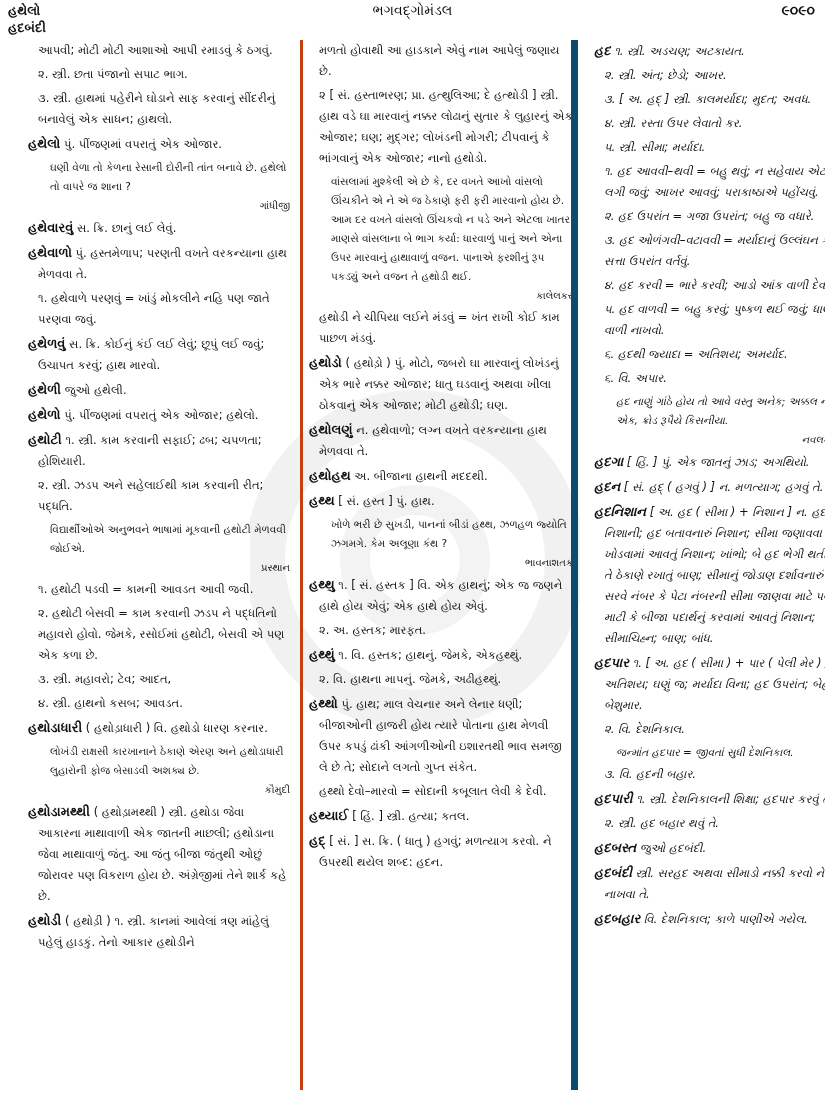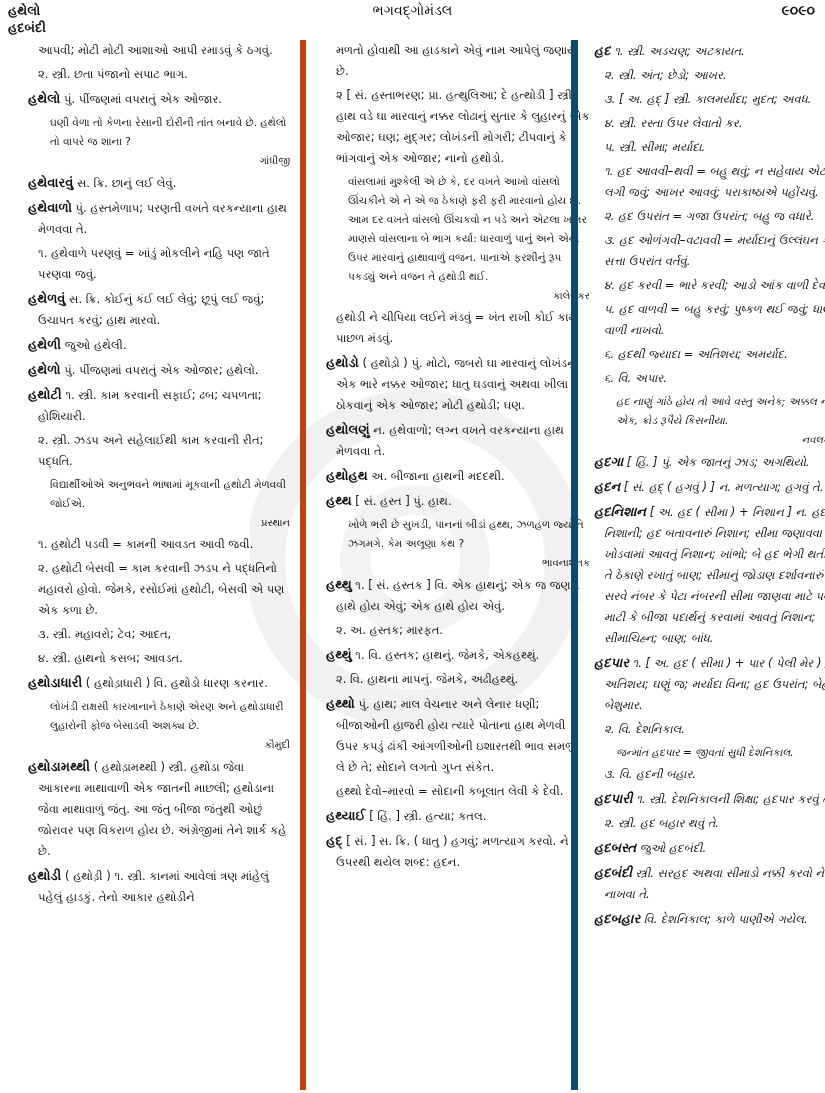--- a/index.html
+++ b/index.html
@@ -11,21 +11,21 @@
     position:absolute; left:250px; top:300px; width:330px; height:520px;
     pointer-events:none;
   }
   .hdr { position:absolute; top:0; left:0; width:825px; height:42px; }
   .hdr-left { position:absolute; left:8px; top:2px; font-weight:bold; font-size:13px; line-height:17px; }
   .hdr-center { position:absolute; left:0; right:0; top:2px; text-align:center; font-weight:normal; font-size:14px; }
   .hdr-right { position:absolute; right:10px; top:2px; font-weight:bold; font-size:14px; }
   .cols { position:absolute; top:40px; left:16px; width:825px; height:1050px; }
   .col { position:absolute; top:0; bottom:0; font-size:11.5px; line-height:21px; }
   .col1 { left:12px; width:262px; }
-  .col2 { left:284px; width:264px; border-left:6px solid #c2410c; padding-left:20px; }
+  .col2 { left:284px; width:264px; border-left:3px solid #c2410c; padding-left:6px; }
   .col3 { left:555px; width:262px; border-left:7px solid #0c4a6e; padding-left:16px;font-style:italic; }
   .entry { margin:0 0 3px 0; text-indent:-10px; padding-left:10px; }
   .sub { margin:0 0 3px 0; padding-left:10px; text-indent:0; }
   .quote { padding-left:22px; font-size:10.5px; line-height:19px; margin:0 0 2px 0; }
   .src { text-align:right; font-size:10px; line-height:16px; margin:0 0 3px 0; }
   .hw { font-weight:bold; font-size:13px; }
 </style>
 </head>
 <body>
 
@@ -40,20 +40,21 @@
     <div>હદબંદી</div>
   </div>
   <div class="hdr-center">ભગવદ્ગોમંડલ</div>
   <div class="hdr-right">૯૦૯૦</div>
 </div>
 
 <div class="cols">
   <div class="col col1">
       <div class="sub">આપવી; મોટી મોટી આશાઓ આપી રમાડવું કે ઠગવું.</div>
       <div class="sub">૨. સ્ત્રી. છતા પંજાનો સપાટ ભાગ.</div>
+      <div class="sub">૩. સ્ત્રી. હાથમાં પહેરીને ઘોડાને સાફ કરવાનું સીંદરીનું બનાવેલું એક સાધન; હાથલો.</div>
       <div class="entry"><span class="hw">હથેલો</span><span> પું. પીંજણમાં વપરાતું એક ઓજાર.</span></div>
       <div class="quote">ઘણી વેળા તો કેળના રેસાની દોરીની તાંત બનાવે છે. હથેલો તો વાપરે જ શાના ?</div>
       <div class="src">ગાંધીજી</div>
       <div class="entry"><span class="hw">હથેવારવું</span><span> સ. ક્રિ. છાનું લઈ લેવું.</span></div>
       <div class="entry"><span class="hw">હથેવાળો</span><span> પું. હસ્તમેળાપ; પરણતી વખતે વરકન્યાના હાથ મેળવવા તે.</span></div>
       <div class="sub">૧. હથેવાળે પરણવું = ખાંડું મોકલીને નહિ પણ જાતે પરણવા જવું.</div>
       <div class="entry"><span class="hw">હથેળવું</span><span> સ. ક્રિ. કોઈનું કંઈ લઈ લેવું; છૂપું લઈ જવું; ઉચાપત કરવું; હાથ મારવો.</span></div>
       <div class="entry"><span class="hw">હથેળી</span><span> જુઓ હથેલી.</span></div>
       <div class="entry"><span class="hw">હથેળો</span><span> પું. પીંજણમાં વપરાતું એક ઓજાર; હથેલો.</span></div>
       <div class="entry"><span class="hw">હથોટી</span><span> ૧. સ્ત્રી. કામ કરવાની સફાઈ; ઢબ; ચપળતા; હોશિયારી.</span></div>

